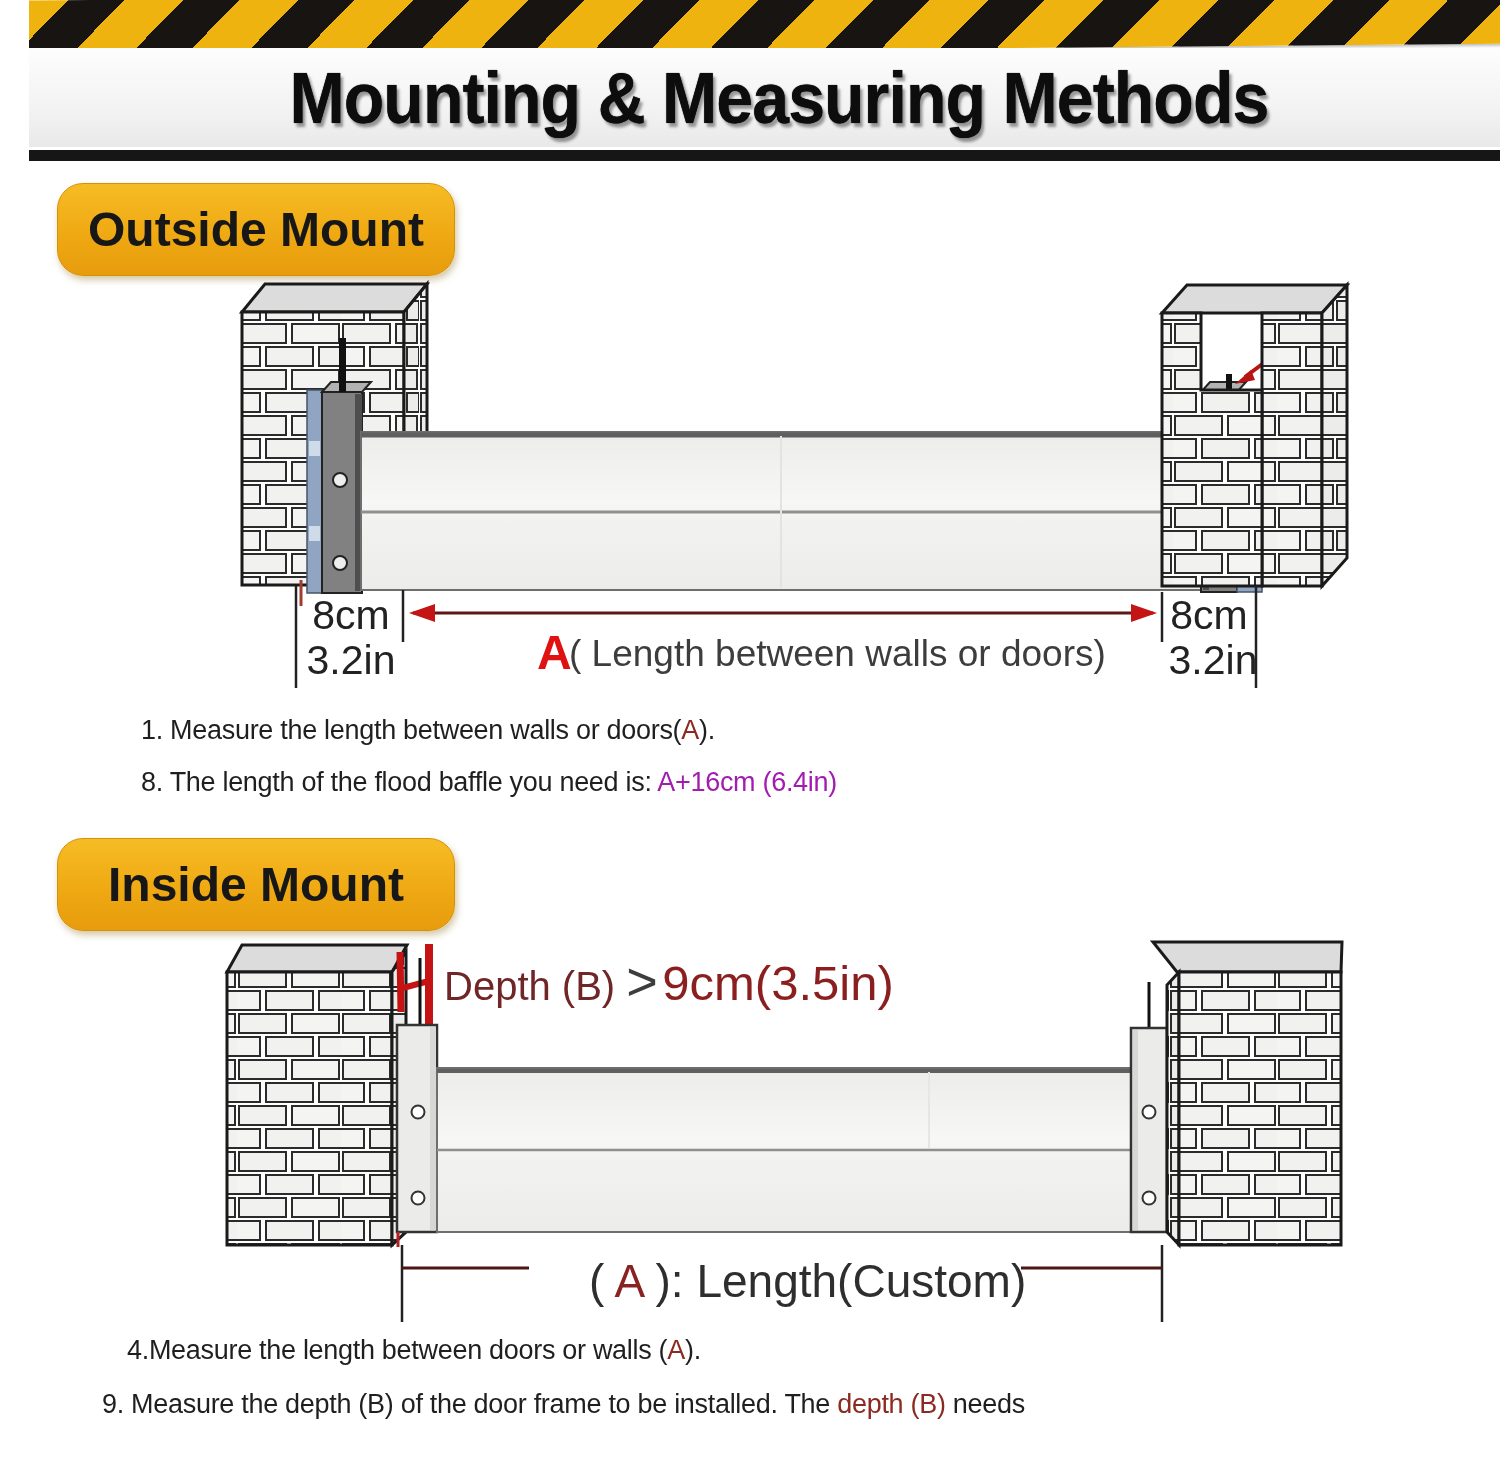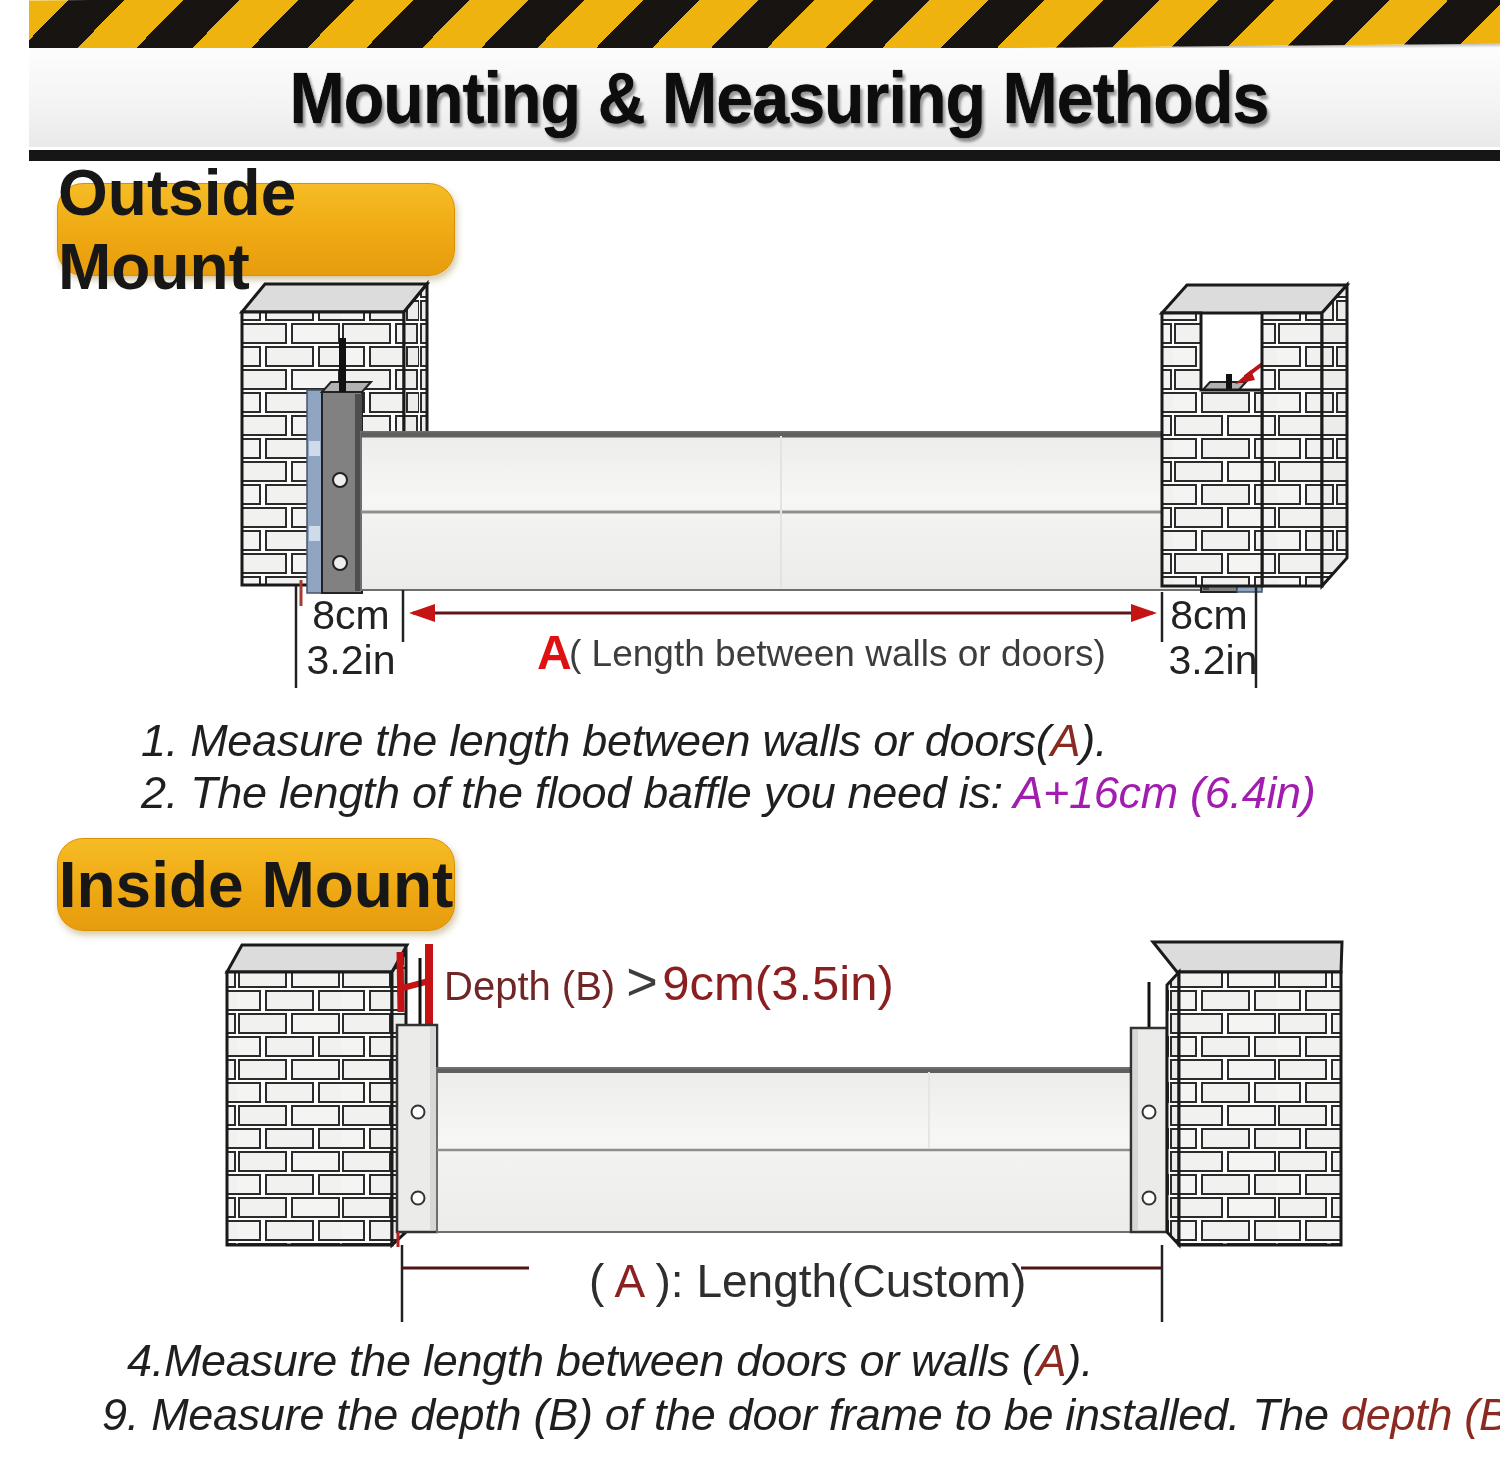--- a/index.html
+++ b/index.html
@@ -15,32 +15,32 @@
           display:flex;align-items:center;justify-content:center;}
   .page-title{font-size:72px;font-weight:bold;letter-spacing:-1px;color:#0d0d0d;
           transform:scaleX(0.92);white-space:nowrap;
           text-shadow:3px 4px 3px rgba(0,0,0,.38),0 0 1px #000;}
   .black-bar{position:absolute;top:150px;left:0;right:0;height:11px;background:#161616;}
 
   
   .badge{position:absolute;left:28px;width:396px;height:91px;border-radius:26px;
          background:linear-gradient(180deg,#f6bc25 0%,#efa913 55%,#e79c0d 100%);
          border:1px solid #d89104;display:flex;align-items:center;justify-content:center;
-         font-size:64px;font-weight:600;color:#171717;
+         font-size:48px;font-weight:600;color:#171717;
          box-shadow:2px 4px 7px rgba(130,95,0,.35);}
   .badge-outside{top:183px;}
   .badge-inside{top:838px;align-items:center;}
 
   
   .diagram{position:absolute;left:0;}
   svg text{font-family:"Liberation Sans", sans-serif;}
 
   
-  .step{position:absolute;font-size:45px;line-height:1.1;letter-spacing:-0.3px;
-        color:#1f1f1f;white-space:nowrap;font-style:italic;}
+  .step{position:absolute;font-size:27px;line-height:1.1;letter-spacing:-0.3px;
+        color:#1f1f1f;white-space:nowrap;}
   .dark-red{color:#8b2a20;}
   .rust{color:#a21caf;}
 </style>
 </head>
 <body>
 
 <div class="page">
 
   <div class="hazard"></div>
 
@@ -142,21 +142,21 @@
       <text x="1184" y="674" font-size="41" fill="#222222" text-anchor="middle">3.2in</text>
       <text x="508" y="669" font-size="48" font-weight="bold" fill="#e01111">A</text>
       <text x="540" y="666" font-size="37" fill="#3d3d3d">( Length between walls or doors)</text>
     </g>
   </svg>
 
   <div class="step" style="left:112px;top:716px">
     <span>1. Measure the length between walls or doors(</span><span class="dark-red">A</span><span>).</span>
   </div>
   <div class="step" style="left:112px;top:768px">
-    <span>2. The length of the flood baffle you need is: </span><span class="rust">A+16cm (6.4in)</span>
+    <span>8. The length of the flood baffle you need is: </span><span class="rust">A+16cm (6.4in)</span>
   </div>
 
   <div class="badge badge-inside">
     <span>Inside Mount</span>
   </div>
 
   <svg class="diagram" style="top:935px" width="1500" height="395" viewBox="0 935 1500 395">
 
     <g>
       <polygon points="198,972 363,972 378,945 213,945" fill="#dcdcdc" stroke="#1a1a1a" stroke-width="3"></polygon>

